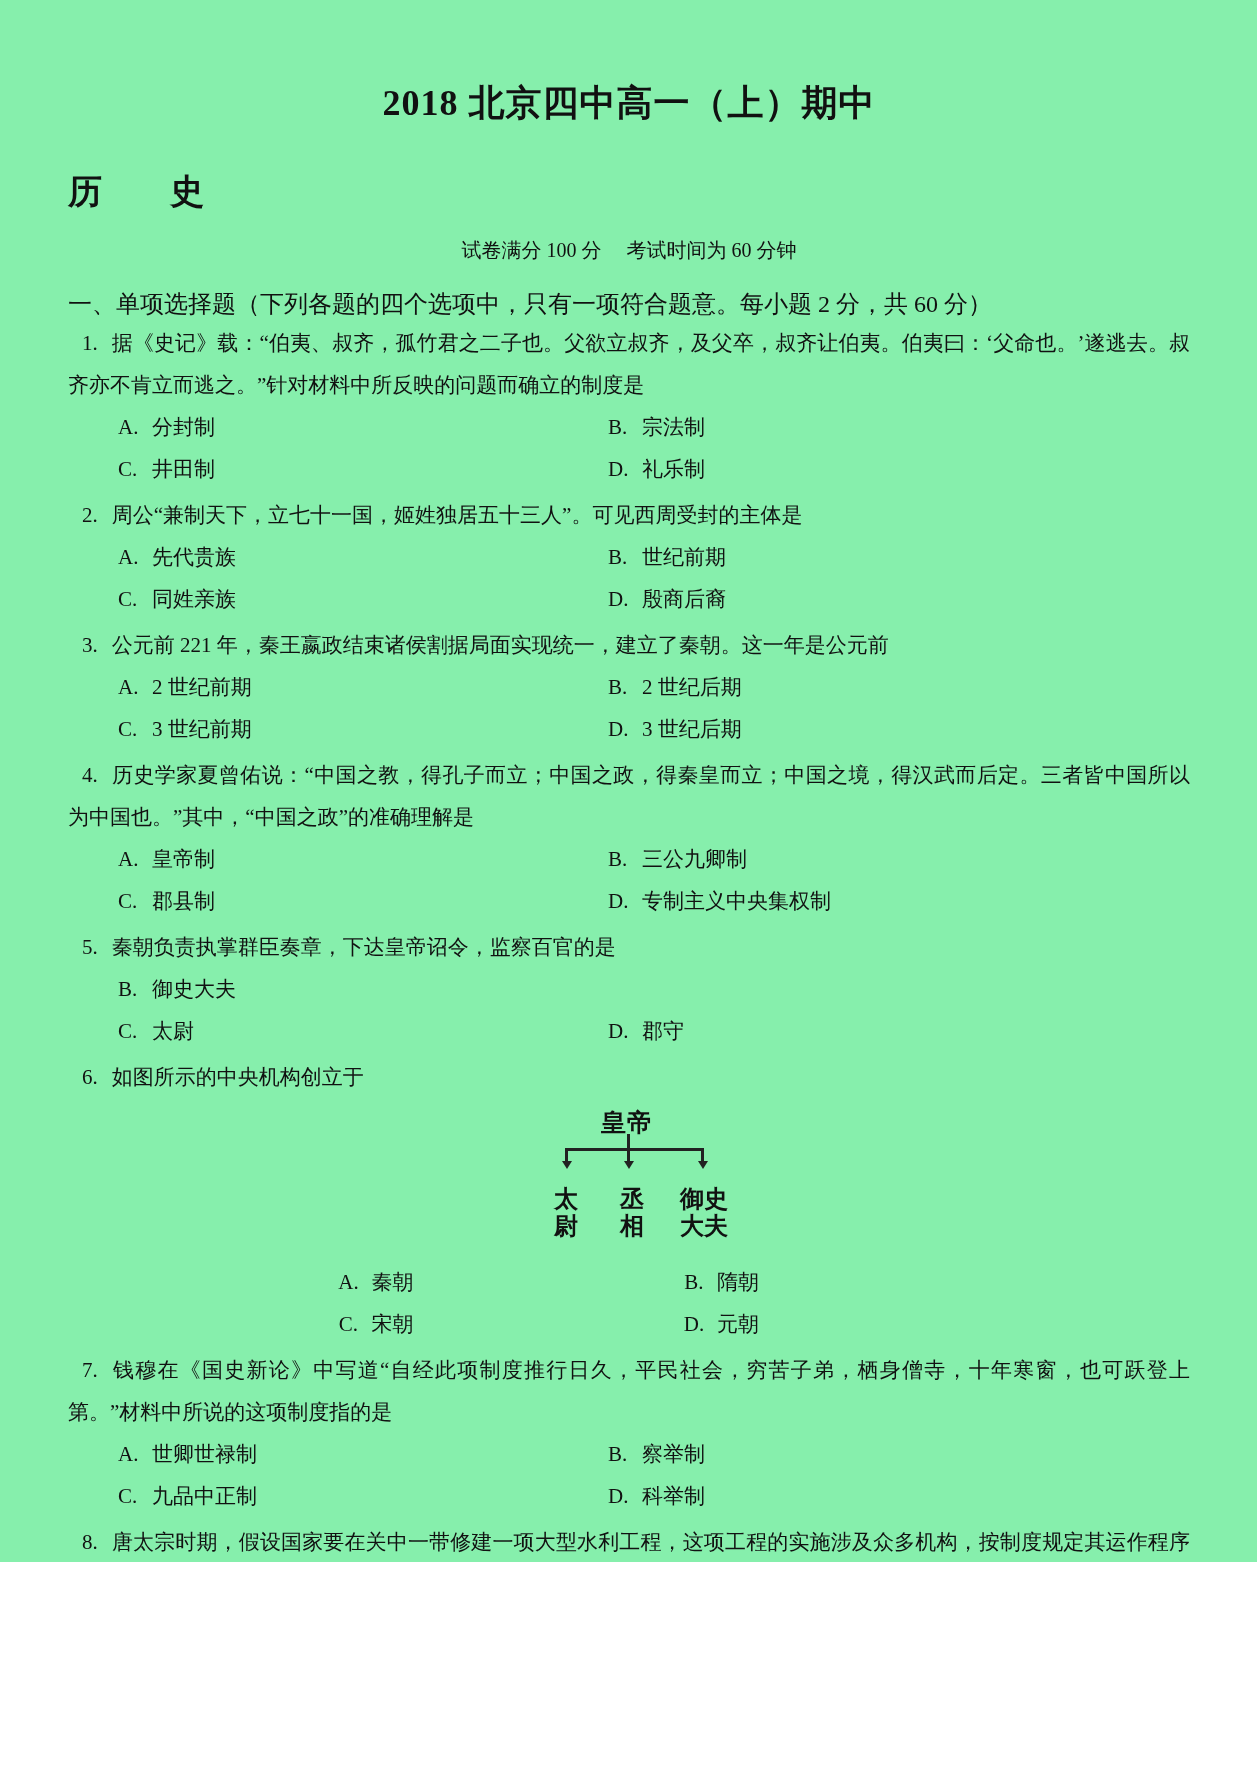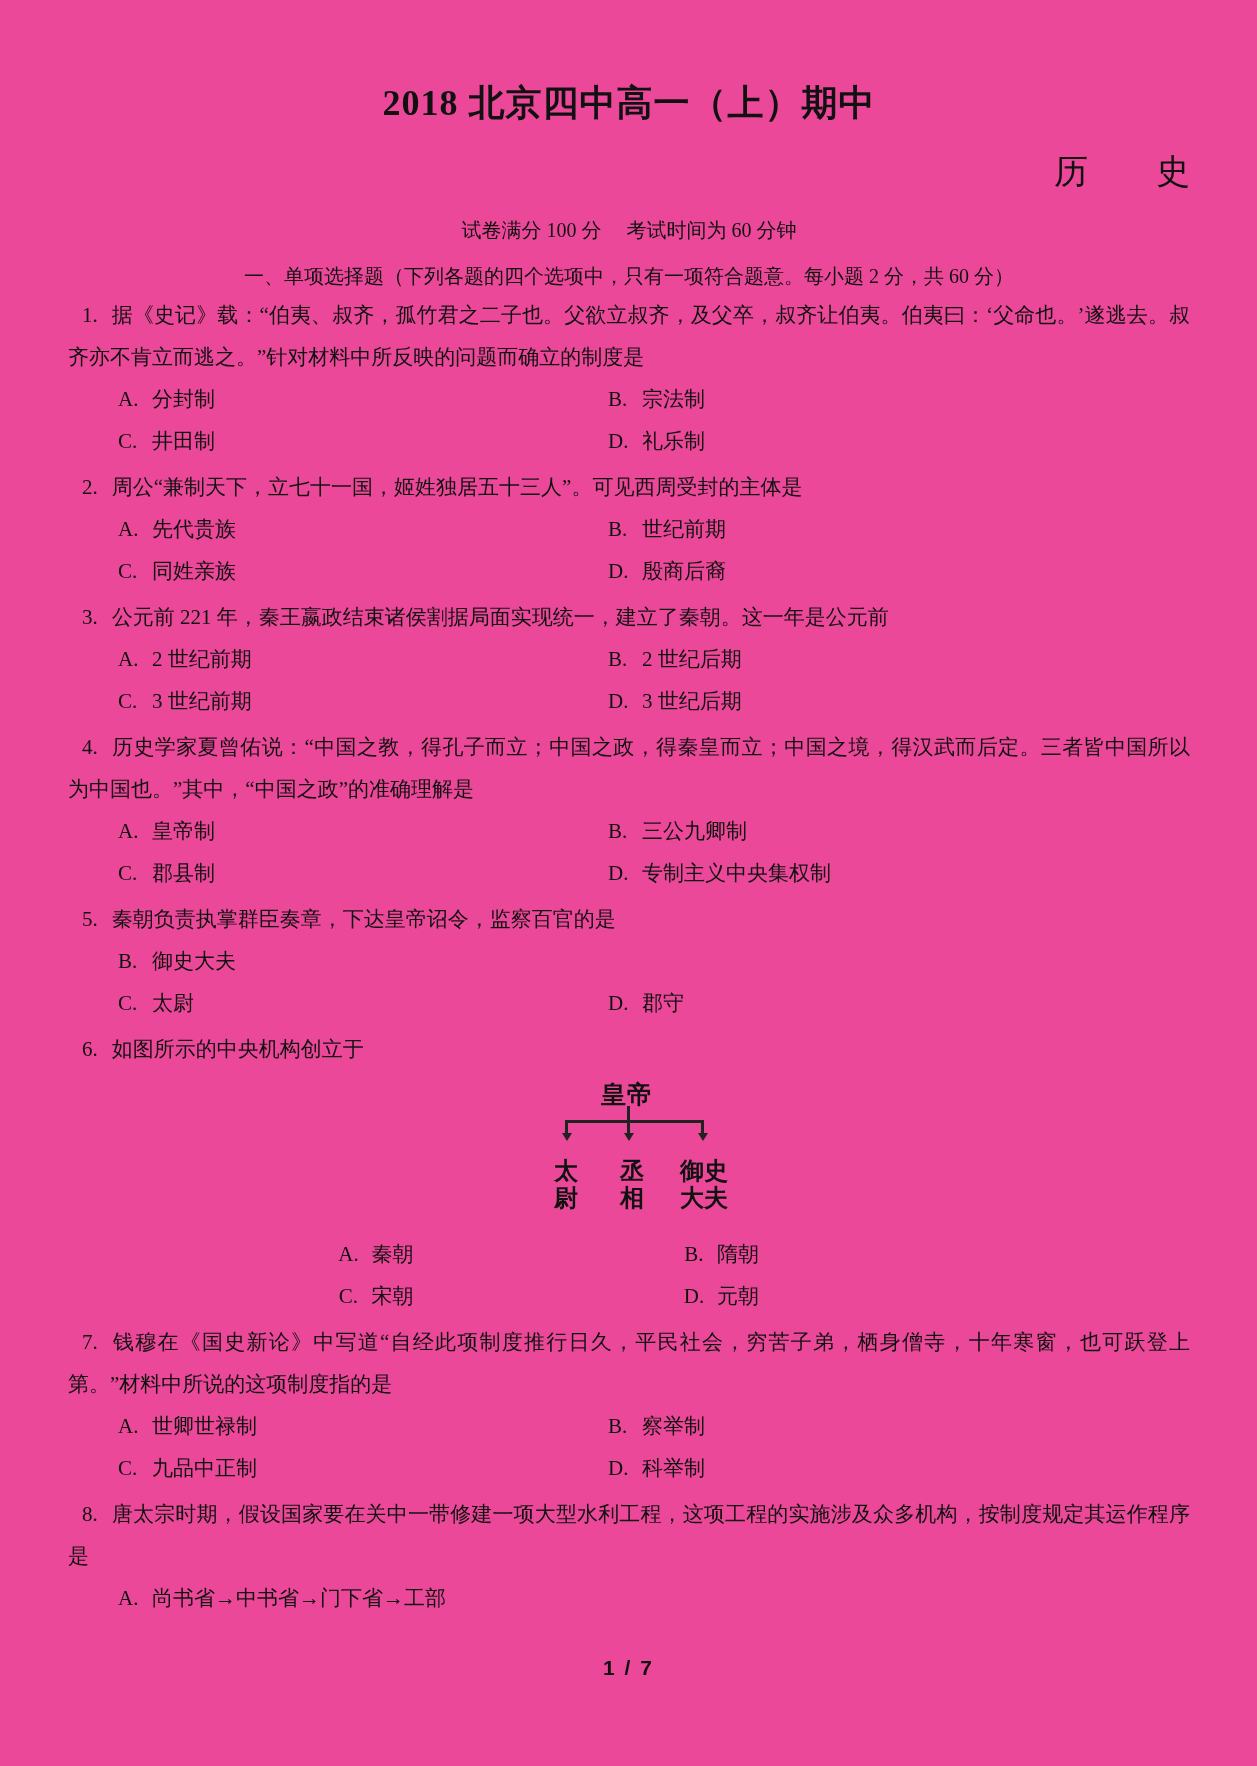--- a/index.html
+++ b/index.html
@@ -5,52 +5,51 @@
   * { box-sizing: border-box; }
   html, body { margin: 0; padding: 0; }
   body {
     width: 1257px; height: 1766px;
     background: #ffffff;
     color: #111111;
     font-family: "Liberation Serif", "DejaVu Serif", serif;
   }
   .page {
     position: relative;
-    width: 1257px; height: 1766px;
+    width: 1257px; height: 1562px;
     overflow: hidden;
-    background: #ec4899;
+    background: #86efac;
   }
   .content { padding: 0 67px 0 68px; }
 
   .title {
     margin-top: 83px;
     text-align: center;
     font-size: 36px;
     font-weight: bold;
     line-height: 1.15;
     letter-spacing: 1px;
   }
   .subject {
-    margin-top: 28px;
-    text-align: right;
+    margin-top: 48px;
+    text-align: left;
     font-size: 34px;
-    font-weight: normal;
+    font-weight: bold;
     line-height: 1.15;
   }
   .info {
     margin-top: 28px;
     text-align: center;
     font-size: 20px;
     line-height: 23px;
   }
   .section {
-    margin-top: 20px;
-    font-size: 20px;
+    margin-top: 28px;
+    font-size: 24px;
     line-height: 28px;
-    text-align: center;
   }
 
   .question { margin-top: 4px; }
   .q-text {
     margin: 0;
     font-size: 21px;
     line-height: 42px;
     text-indent: 14px;
     text-align: justify;
   }

